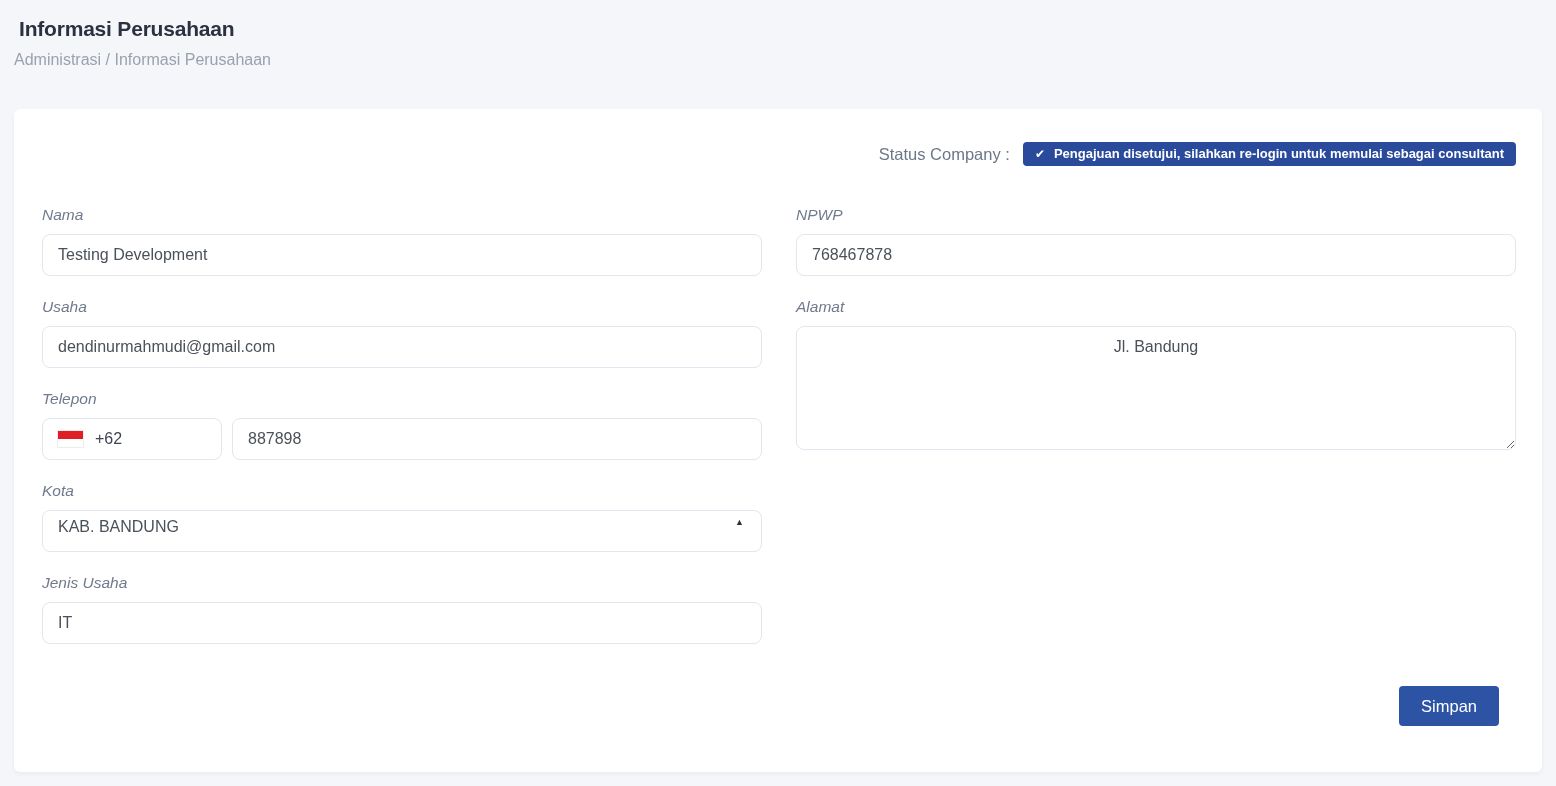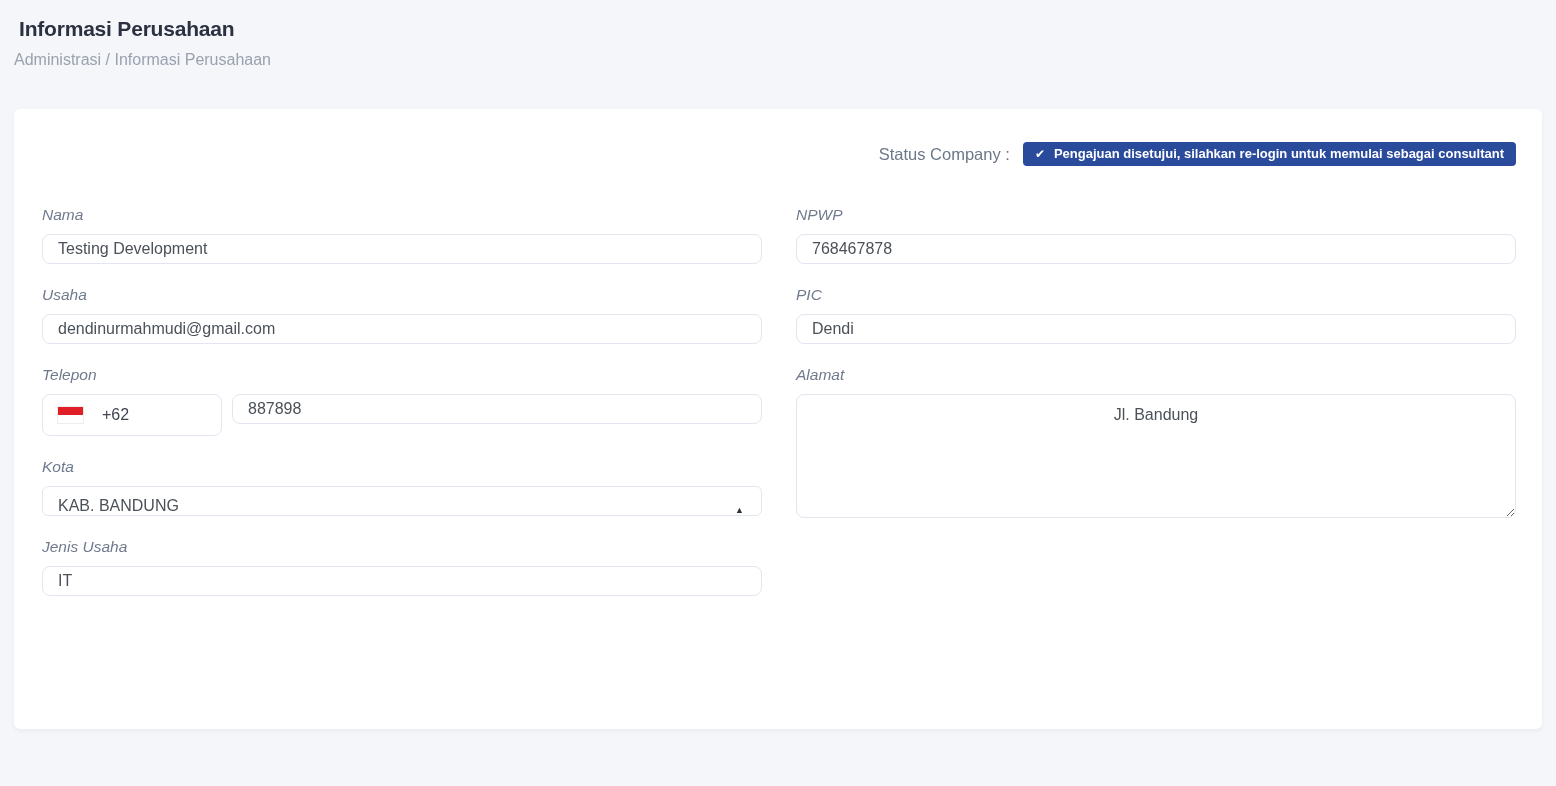--- a/index.html
+++ b/index.html
@@ -73,24 +73,24 @@
   .field{margin-bottom:22px;}
   .field-label{
     display:block;
     font-size:15.5px;
     color:var(--label-color);
     margin-bottom:10px;
     font-style:italic;
   }
   .input{
     width:100%;
-    height:30px;
+    height:42px;
     border:1px solid var(--input-border);
     border-radius:8px;
-    padding:0 15px;
+    padding:7px 15px;
     font-size:16px;
     color:var(--input-text);
     background:#fff;
     font-family:inherit;
     outline:none;
     display:block;
   }
   textarea.input{
     height:124px;
     padding:9px 15px;
@@ -101,38 +101,37 @@
   .phone-row{display:flex;gap:10px;}
   .dial{
     flex:0 0 180px;
     width:180px;
     height:42px;
     border:1px solid var(--input-border);
     border-radius:8px;
     padding:16px 14px;
     display:flex;
     align-items:center;
-    gap:18px;
+    gap:11px;
     background:#fff;
     cursor:pointer;
   }
   .flag{
     width:27px;
     height:18px;
     background:linear-gradient(to bottom, var(--flag-red) 0 50%, #ffffff 50% 100%);
     border:1px solid #ededed;
     flex:0 0 auto;
   }
   .dial .code{font-size:16px;color:#3e4450;}
   .select{
     display:flex;
-    align-items:flex-end;
+    align-items:flex-start;
     justify-content:space-between;
     cursor:pointer;
-    border-radius:6px;
   }
   .select .value{color:var(--input-text);}
   .caret{
     font-size:9px;
     color:#2b313b;
     margin-right:2px;
     line-height:1;
   }
   .actions{
     display:flex;
@@ -210,30 +209,29 @@
 
       </div>
 
       <div class="col">
 
         <div class="field">
           <label class="field-label">NPWP</label>
           <input class="input" type="text" value="768467878" style="">
         </div>
 
-        <div class="field">
-          <label class="field-label">PIC</label>
-          <input class="input" type="text" value="Dendi" style="">
-        </div>
 
         <div class="field">
           <label class="field-label">Alamat</label>
           <textarea class="input" style="">Jl. Bandung</textarea>
         </div>
 
       </div>
 
     </div>
 
+    <div class="actions">
+      <button class="btn-primary">Simpan</button>
+    </div>
 
   </div>
 
 </div>
 
 </body></html>

